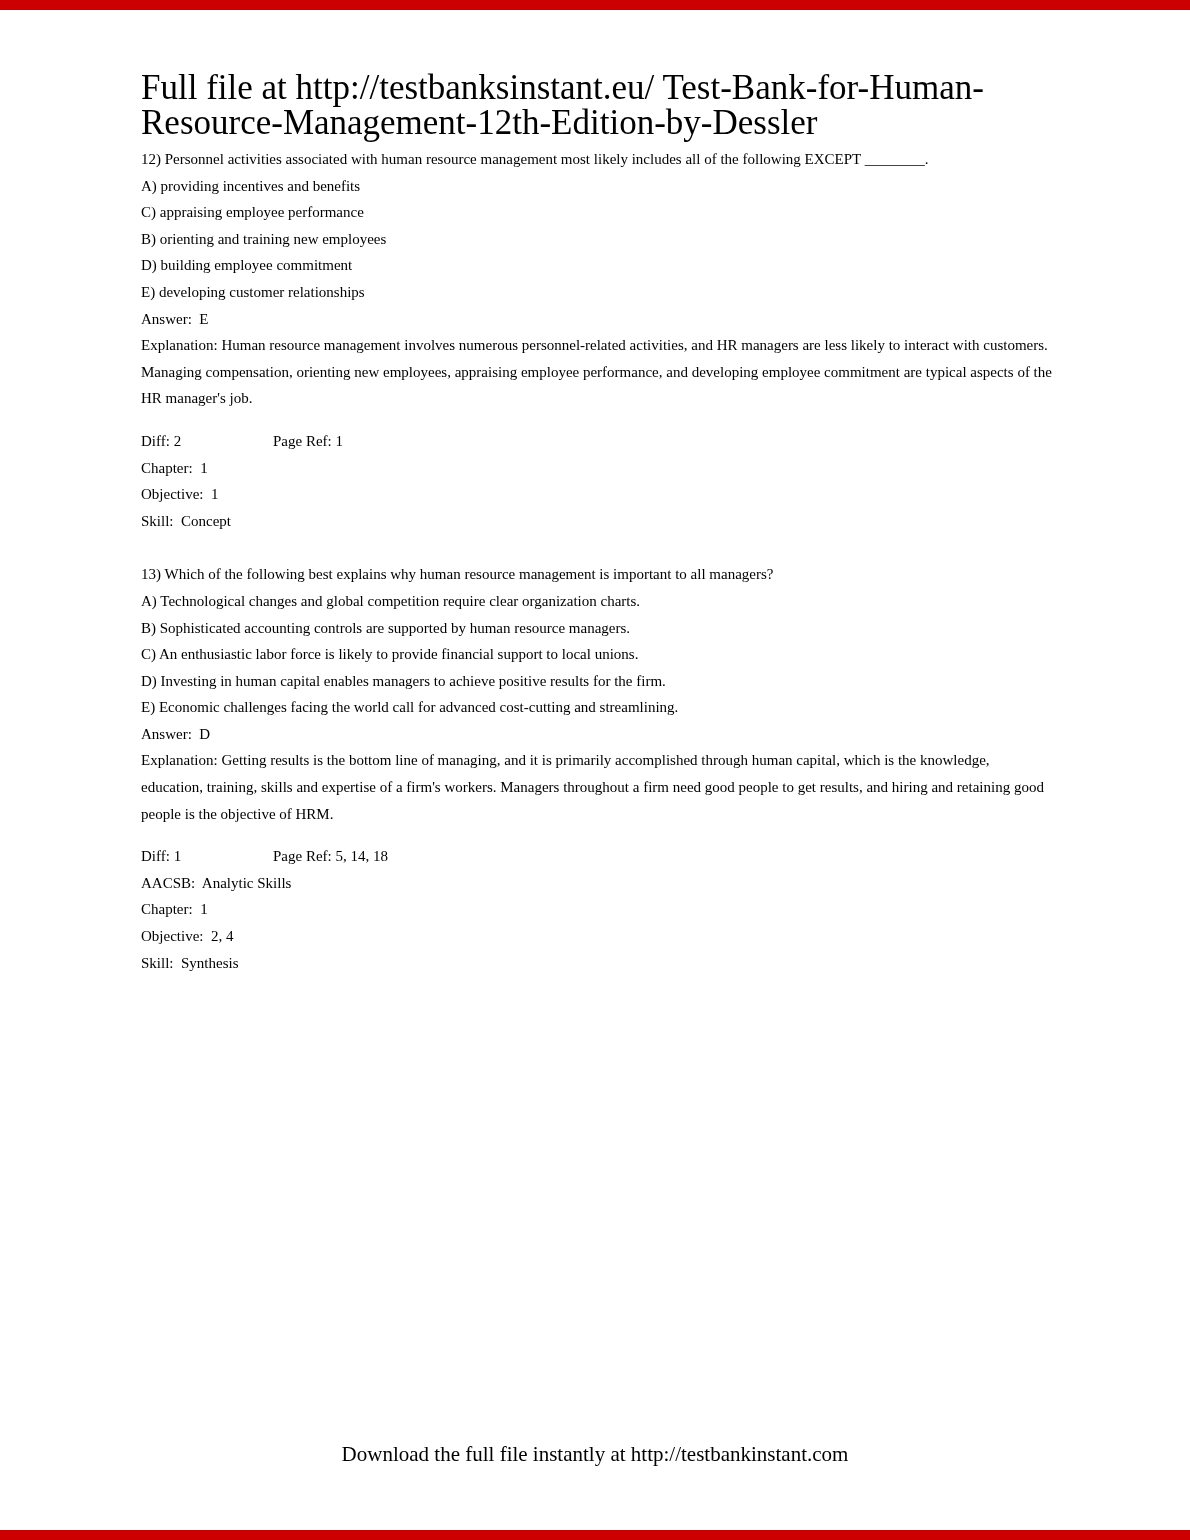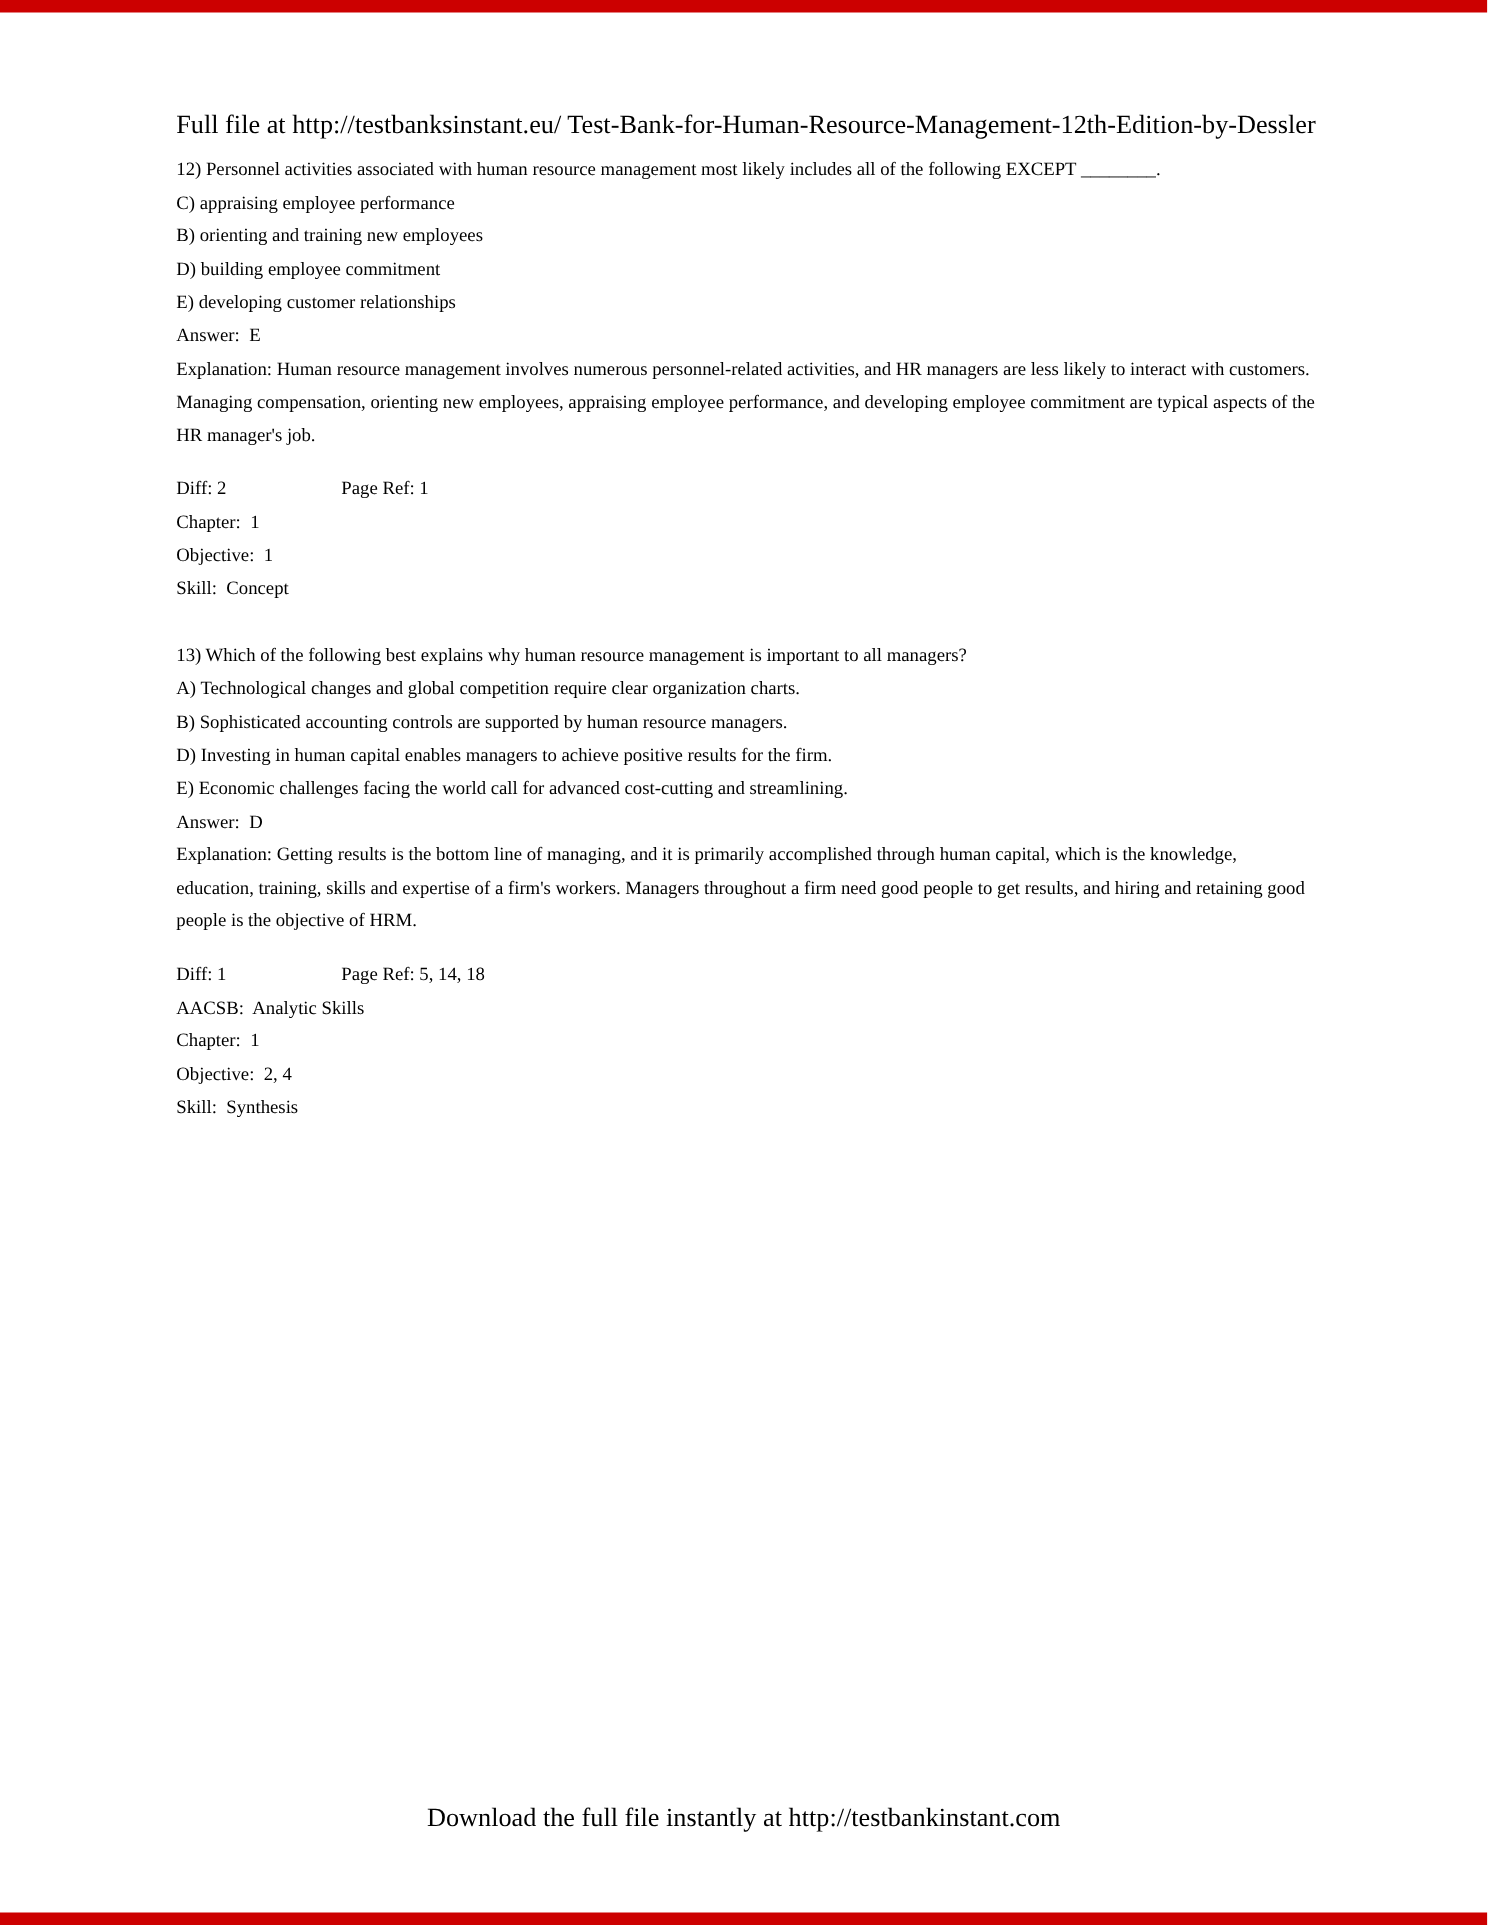--- a/index.html
+++ b/index.html
@@ -21,23 +21,23 @@
   }
   .red-bar.top { top: 0; }
   .red-bar.bottom { bottom: 0; }
   .content {
     position: absolute;
     left: 141px;
     top: 70px;
     width: 912px;
   }
   .doc-header {
-    font-size: 21px;
+    font-size: 35px;
     line-height: 35px;
-    margin: 12px 0 6px 0;
+    margin: 0 0 6px 0;
   }
   .line {
     margin: 0;
     font-size: 15px;
     line-height: 26.6px;
     white-space: pre-wrap;
   }
   .meta-row .diff-cell {
     display: inline-block;
     width: 132px;
@@ -59,38 +59,40 @@
 <body>
 
 <div class="page">
   <div class="red-bar top"></div>
 
   <div class="content">
     <p class="doc-header">Full file at http://testbanksinstant.eu/ Test-Bank-for-Human-Resource-Management-12th-Edition-by-Dessler</p>
 
     <section>
       <p class="line">12) Personnel activities associated with human resource management most likely includes all of the following EXCEPT ________.</p>
+      <p class="line">A) providing incentives and benefits</p>
       <p class="line">C) appraising employee performance</p>
       <p class="line">B) orienting and training new employees</p>
       <p class="line">D) building employee commitment</p>
       <p class="line">E) developing customer relationships</p>
       <p class="line">Answer:  E</p>
       <p class="line">Explanation: Human resource management involves numerous personnel-related activities, and HR managers are less likely to interact with customers. Managing compensation, orienting new employees, appraising employee performance, and developing employee commitment are typical aspects of the HR manager's job.</p>
       <p class="line meta-row"><span class="diff-cell">Diff: 2</span><span>Page Ref: 1</span></p>
       <p class="line">Chapter:  1</p>
       <p class="line">Objective:  1</p>
       <p class="line">Skill:  Concept</p>
     </section>
 
     <div class="q-gap"></div>
 
     <section>
       <p class="line">13) Which of the following best explains why human resource management is important to all managers?</p>
       <p class="line">A) Technological changes and global competition require clear organization charts.</p>
       <p class="line">B) Sophisticated accounting controls are supported by human resource managers.</p>
+      <p class="line">C) An enthusiastic labor force is likely to provide financial support to local unions.</p>
       <p class="line">D) Investing in human capital enables managers to achieve positive results for the firm.</p>
       <p class="line">E) Economic challenges facing the world call for advanced cost-cutting and streamlining.</p>
       <p class="line">Answer:  D</p>
       <p class="line">Explanation: Getting results is the bottom line of managing, and it is primarily accomplished through human capital, which is the knowledge, education, training, skills and expertise of a firm's workers. Managers throughout a firm need good people to get results, and hiring and retaining good people is the objective of HRM.</p>
       <p class="line meta-row"><span class="diff-cell">Diff: 1</span><span>Page Ref: 5, 14, 18</span></p>
       <p class="line">AACSB:  Analytic Skills</p>
       <p class="line">Chapter:  1</p>
       <p class="line">Objective:  2, 4</p>
       <p class="line">Skill:  Synthesis</p>
     </section>

